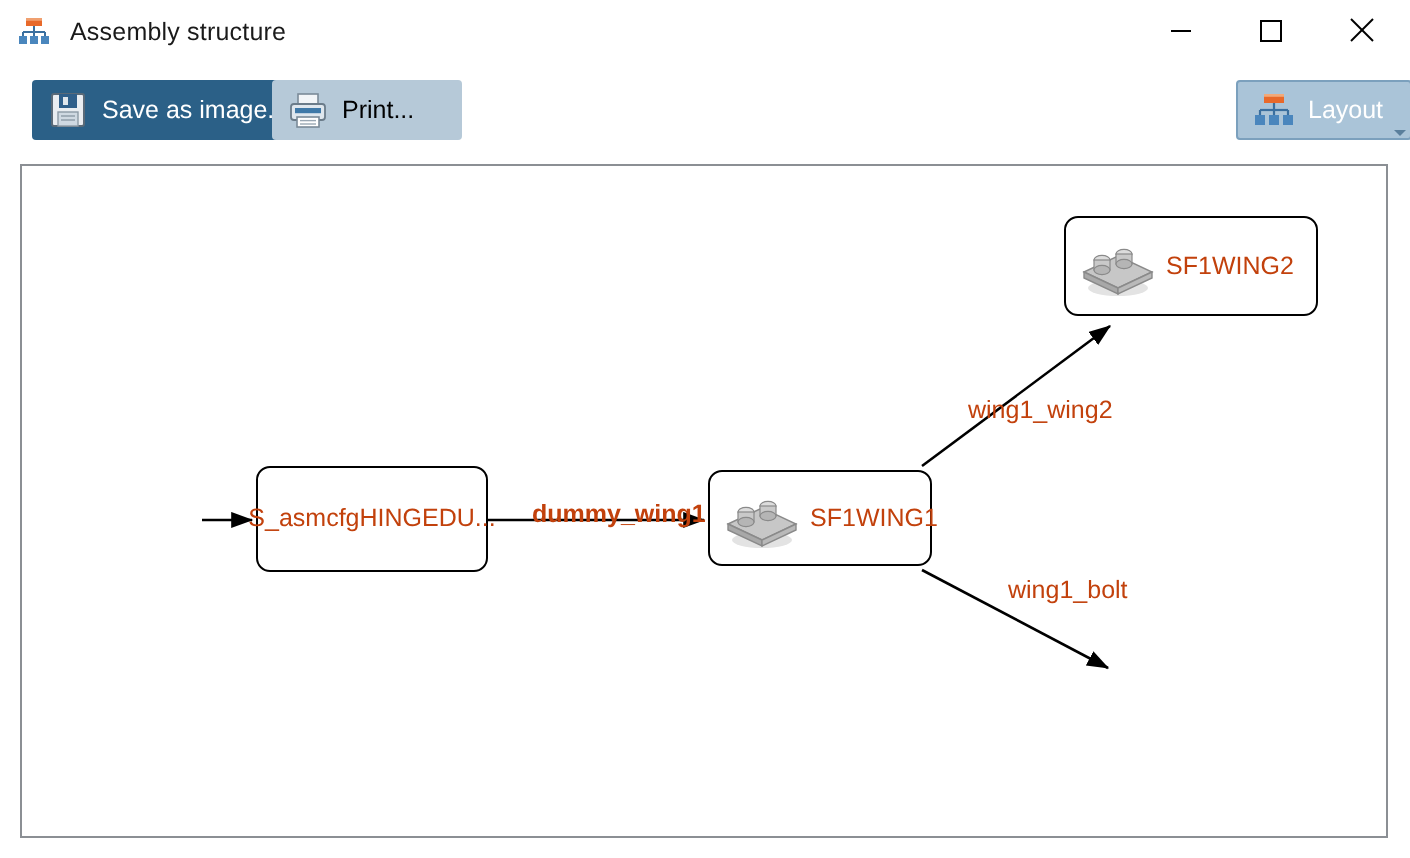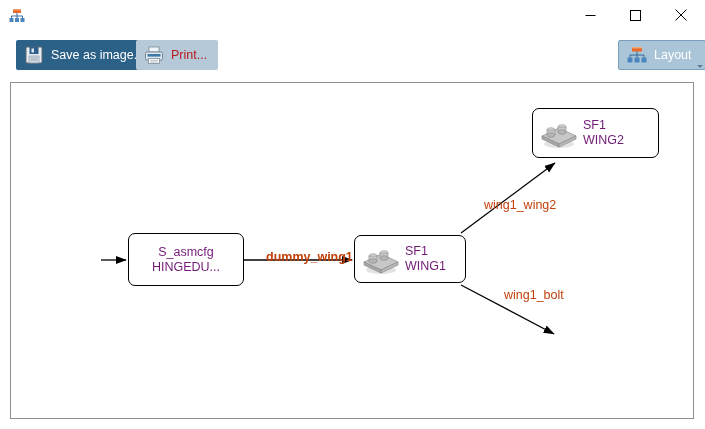--- a/index.html
+++ b/index.html
@@ -67,23 +67,23 @@
   #btn-save {
     left: 16px; top: 9px;
     height: 30px;
     padding: 0 11px 0 7px;
     background: #2b6087;
     color: #ffffff;
   }
   #btn-print {
     left: 136px; top: 9px;
     height: 30px;
-    padding: 0 11px 0 7px;
+    padding: 0 24px 0 7px;
     background: #b6c9d8;
-    color: #b91c1c;
+    color: #000000;
   }
   #btn-layout {
     left: 618px; top: 9px;
     height: 30px;
     padding: 0 13px 0 7px;
     background: #aac4d8;
     border: 1px solid #7ba0bd;
     color: #ffffff;
   }
   .tbtn .tlabel {
@@ -126,24 +126,24 @@
     position: absolute;
     box-sizing: border-box;
     border: 1.4px solid #000000;
     border-radius: 7px;
     background: #ffffff;
     display: flex;
     align-items: center;
   }
   .node-labels {
     display: flex;
-    flex-direction: column;
+    flex-direction: row;
     line-height: 1.18;
     font-size: 12.5px;
-    color: #701a75;
+    color: #c2410c;
   }
   .node-icon {
     width: 40px; height: 32px;
     position: relative;
     flex: 0 0 auto;
     margin-left: 6px;
     margin-right: 4px;
   }
 
   #node-start {
@@ -198,20 +198,21 @@
       <line x1="2.5" y1="8" x2="13.5" y2="8" stroke="#3a6f9f" stroke-width="1"></line>
       <line x1="2.5" y1="8" x2="2.5" y2="10" stroke="#3a6f9f" stroke-width="1"></line>
       <line x1="8" y1="8" x2="8" y2="10" stroke="#3a6f9f" stroke-width="1"></line>
       <line x1="13.5" y1="8" x2="13.5" y2="10" stroke="#3a6f9f" stroke-width="1"></line>
       <rect x="0.5" y="10" width="4" height="4" fill="#4a86bd"></rect>
       <rect x="6" y="10" width="4" height="4" fill="#4a86bd"></rect>
       <rect x="11.5" y="10" width="4" height="4" fill="#4a86bd"></rect>
     </svg>
   </span>
 
+  <span id="title-text">Assembly structure</span>
 
   <div class="winbtn" id="btn-min">
     <svg width="11" height="11" viewBox="0 0 11 11">
       <line x1="0.5" y1="5.5" x2="10.5" y2="5.5" stroke="#000" stroke-width="1"></line>
     </svg>
   </div>
   <div class="winbtn" id="btn-max">
     <svg width="11" height="11" viewBox="0 0 11 11">
       <rect x="0.5" y="0.5" width="10" height="10" fill="none" stroke="#000" stroke-width="1"></rect>
     </svg>

